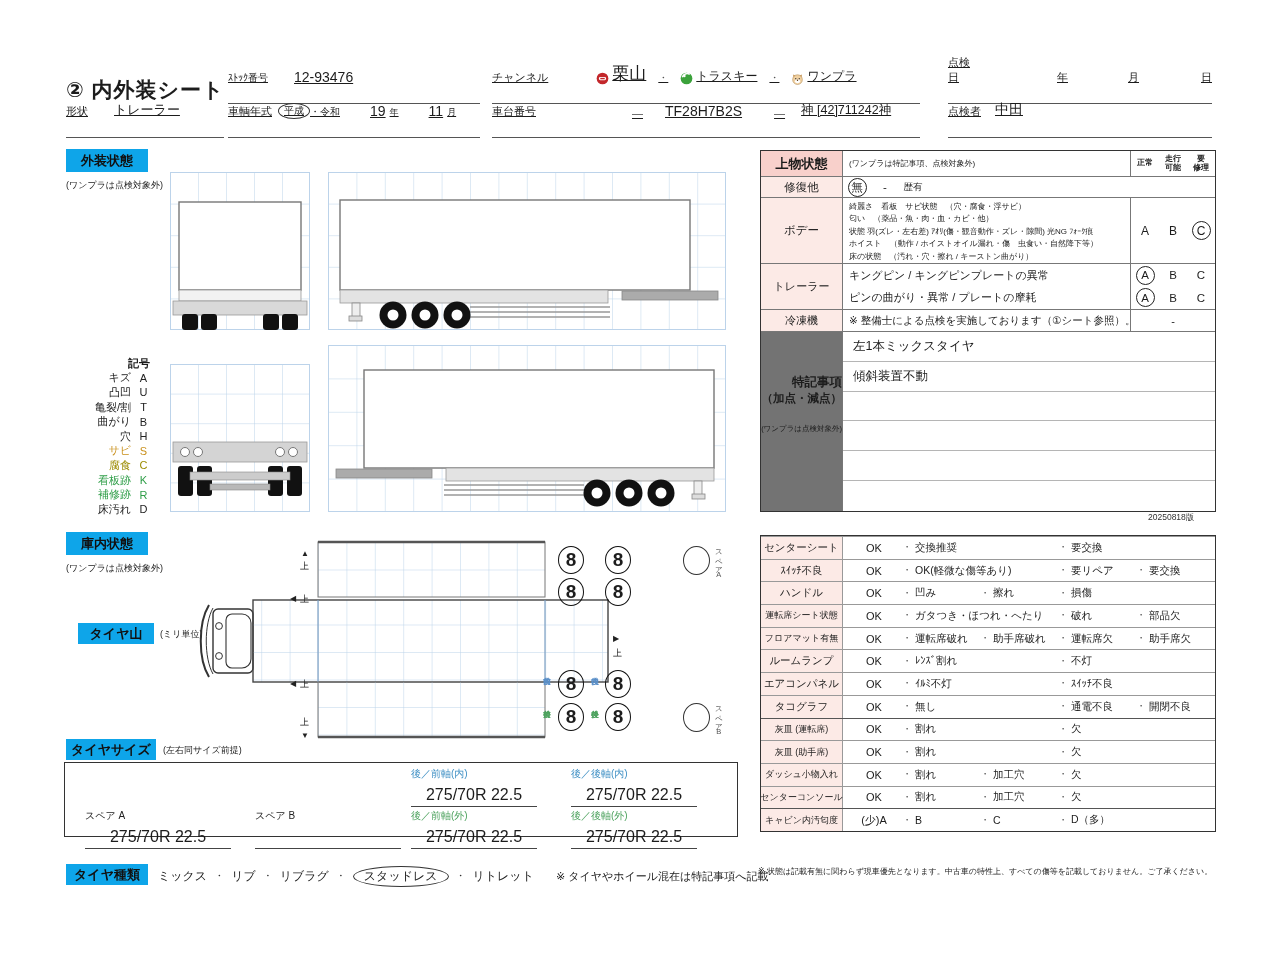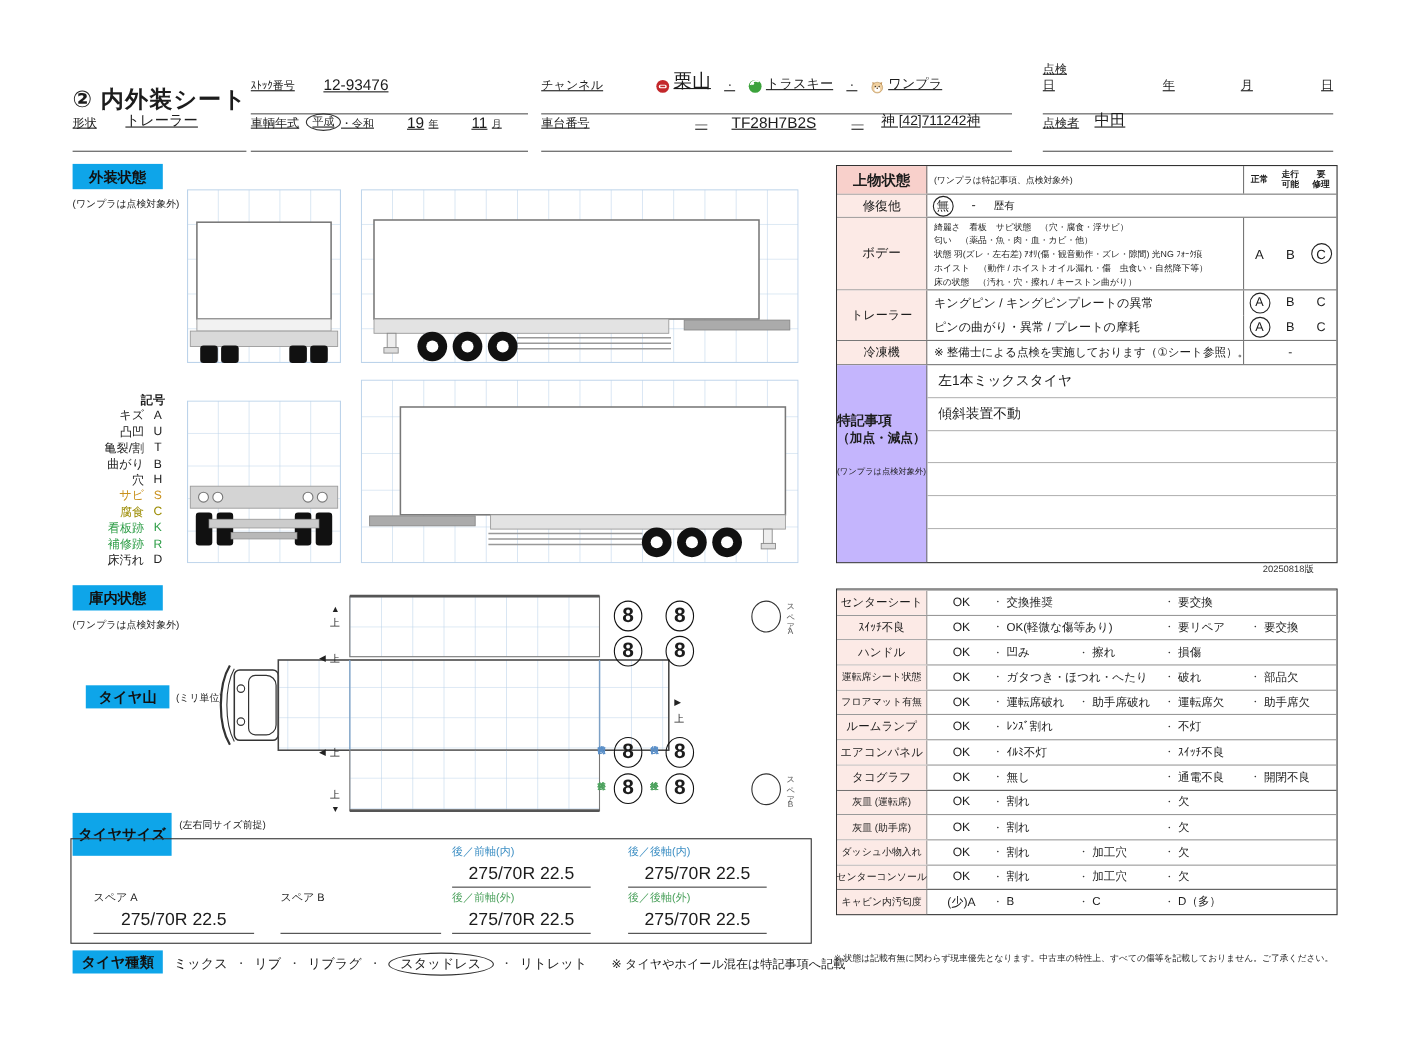--- a/index.html
+++ b/index.html
@@ -37,21 +37,21 @@
   .head-note{font-size:8px;border-right:1px solid #777;}
   .circ{border:1.4px solid #222;border-radius:50%;min-width:19px;height:19px;
         display:inline-flex;align-items:center;justify-content:center;}
   .body-lines{flex:1;border-right:1px solid #777;padding:3px 0 0 6px;overflow:hidden;}
   .body-lines div{font-size:8px;line-height:12.4px;white-space:nowrap;}
   .tr-right{flex:1;display:flex;flex-direction:column;}
   .tr-sub{display:flex;height:23px;align-items:center;}
   .tr-sub + .tr-sub{border-top:none;}
   .tr-cont{flex:1;border-right:1px solid #777;height:100%;display:flex;align-items:center;padding-left:6px;font-size:11px;white-space:nowrap;}
   .remarks-row{display:flex;border-top:1px solid #777;height:180px;}
-  .rem-label{width:82px;background:#c4b5fd;border-right:1px solid #777;padding-top:42px;text-align:left;}
+  .rem-label{width:82px;background:#737373;border-right:1px solid #777;padding-top:42px;text-align:right;}
   .rem-lines{flex:1;display:flex;flex-direction:column;}
   .remark-line{height:30px;display:flex;align-items:center;padding-left:10px;font-size:12.5px;}
   .version{position:absolute;left:1148px;top:512px;font-size:8.5px;color:#333;}
   
   .ctable{position:absolute;left:760px;top:535px;width:456px;border:1.5px solid #333;}
   .chead{display:flex;align-items:center;height:23px;}
   .chead-title{width:84px;height:100%;background:#f8d0cb;font-weight:700;font-size:12.5px;
                display:flex;align-items:center;justify-content:center;}
   .chead-note{font-size:8px;margin-left:6px;}
   .chead-right{font-size:7.5px;margin-left:auto;padding-right:4px;color:#222;}
@@ -69,21 +69,21 @@
   
   .cargo-wrap{position:absolute;left:195px;top:535px;width:535px;height:210px;}
   .tread8{position:absolute;width:26px;height:28px;border:1.6px solid #111;border-radius:50%;
           display:flex;align-items:center;justify-content:center;font-size:19px;font-weight:700;}
   .spare-circle{position:absolute;width:27px;height:29px;border:1.2px solid #333;border-radius:50%;}
   .vlabel{position:absolute;writing-mode:vertical-rl;text-orientation:upright;font-size:7.5px;
           line-height:1.1;color:#555;letter-spacing:0;}
   .tread-lab{position:absolute;writing-mode:vertical-rl;text-orientation:upright;font-size:7.5px;
              line-height:1;font-weight:600;}
   
-  .size-box{position:absolute;left:64px;top:762px;width:674px;height:96px;border:1.2px solid #333;}
+  .size-box{position:absolute;left:64px;top:762px;width:674px;height:75px;border:1.2px solid #333;}
   .size-entry{position:absolute;}
   .se-label{font-size:10px;white-space:nowrap;}
   .se-value{font-size:16px;text-align:center;border-bottom:1.5px solid #444;height:24px;line-height:24px;margin-top:2px;}
   .type-row{position:absolute;left:158px;top:864px;height:24px;display:flex;align-items:center;}
   .type-opt{font-size:12px;white-space:nowrap;}
   .type-dot{font-size:10px;color:#333;margin:0 7px;}
   .ell2{border:1.4px solid #333;border-radius:50%;padding:1px 10px;}
   .type-note{font-size:11px;margin-left:22px;white-space:nowrap;}
   .tread-notes div{font-size:10.5px;line-height:16.5px;}
 </style>
@@ -369,21 +369,21 @@
     <span class="tread-lab" style="left: 396px; top: 136px; color: rgb(90, 143, 200);">後後内</span>
     <span class="tread8" style="left:410px;top:135px">8</span>
     <span class="tread-lab" style="left: 348px; top: 169px; color: rgb(77, 162, 94);">後前外</span>
     <span class="tread8" style="left:363px;top:168px">8</span>
     <span class="tread-lab" style="left: 396px; top: 169px; color: rgb(77, 162, 94);">後後外</span>
     <span class="tread8" style="left:410px;top:168px">8</span>
     <span class="spare-circle" style="left:488px;top:168px"></span>
     <span class="vlabel" style="left:519px;top:166px">スペアB</span>
   </div>
 
-  <div class="pink-h" style="left:66px;top:739px;width:90px;height:39px">タイヤサイズ</div>
+  <div class="pink-h" style="left:66px;top:739px;width:90px;height:21px">タイヤサイズ</div>
   <div class="abs note" style="left:163px;top:744px">(左右同サイズ前提)</div>
   <div class="size-box" id="size-box">
       <div class="size-entry" style="left: 346px; top: 4px; width: 126px;">
         <div class="se-label" style="color: rgb(61, 143, 196);">後／前軸(内)</div>
         <div class="se-value">275/70R 22.5</div>
       </div>
       <div class="size-entry" style="left: 506px; top: 4px; width: 126px;">
         <div class="se-label" style="color: rgb(61, 143, 196);">後／後軸(内)</div>
         <div class="se-value">275/70R 22.5</div>
       </div>

